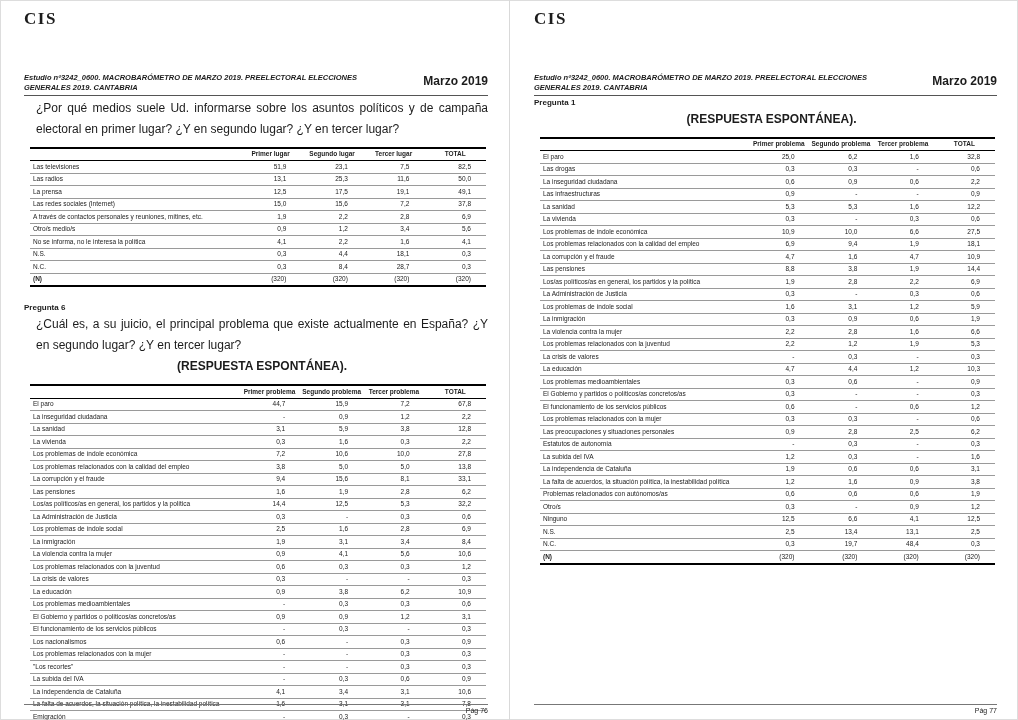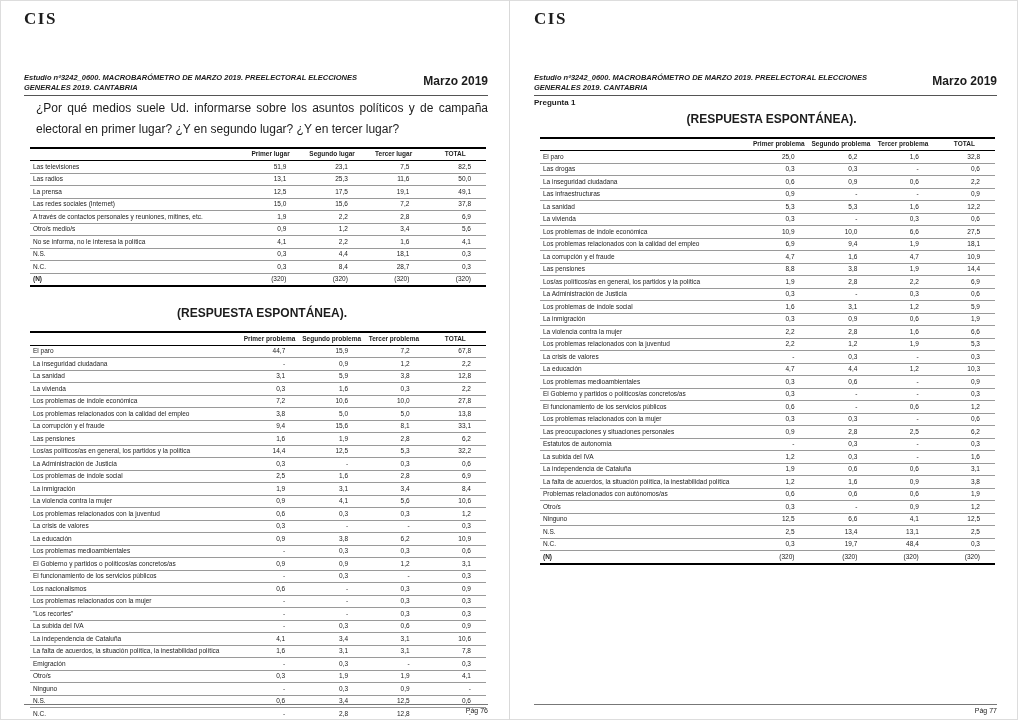--- a/index.html
+++ b/index.html
@@ -146,21 +146,23 @@
             <td class="num">(320)</td>
             <td class="num">(320)</td>
             <td class="num">(320)</td>
             <td class="num">(320)</td>
           </tr>
         </tbody>
       </table>
 
     <div class="section-gap"></div>
 
+    <div class="pregunta-label">Pregunta 6</div>
     <div class="question-text">
+      <span>¿Cuál es, a su juicio, el principal problema que existe actualmente en España? ¿Y en segundo lugar? ¿Y en tercer lugar?</span>
       <span class="question-note">(RESPUESTA ESPONTÁNEA).</span>
     </div>
 
     <table class="tbl">
         <thead>
           <tr>
             <th class="lbl"></th>
             <th class="num">Primer problema</th>
             <th class="num">Segundo problema</th>
             <th class="num">Tercer problema</th>

